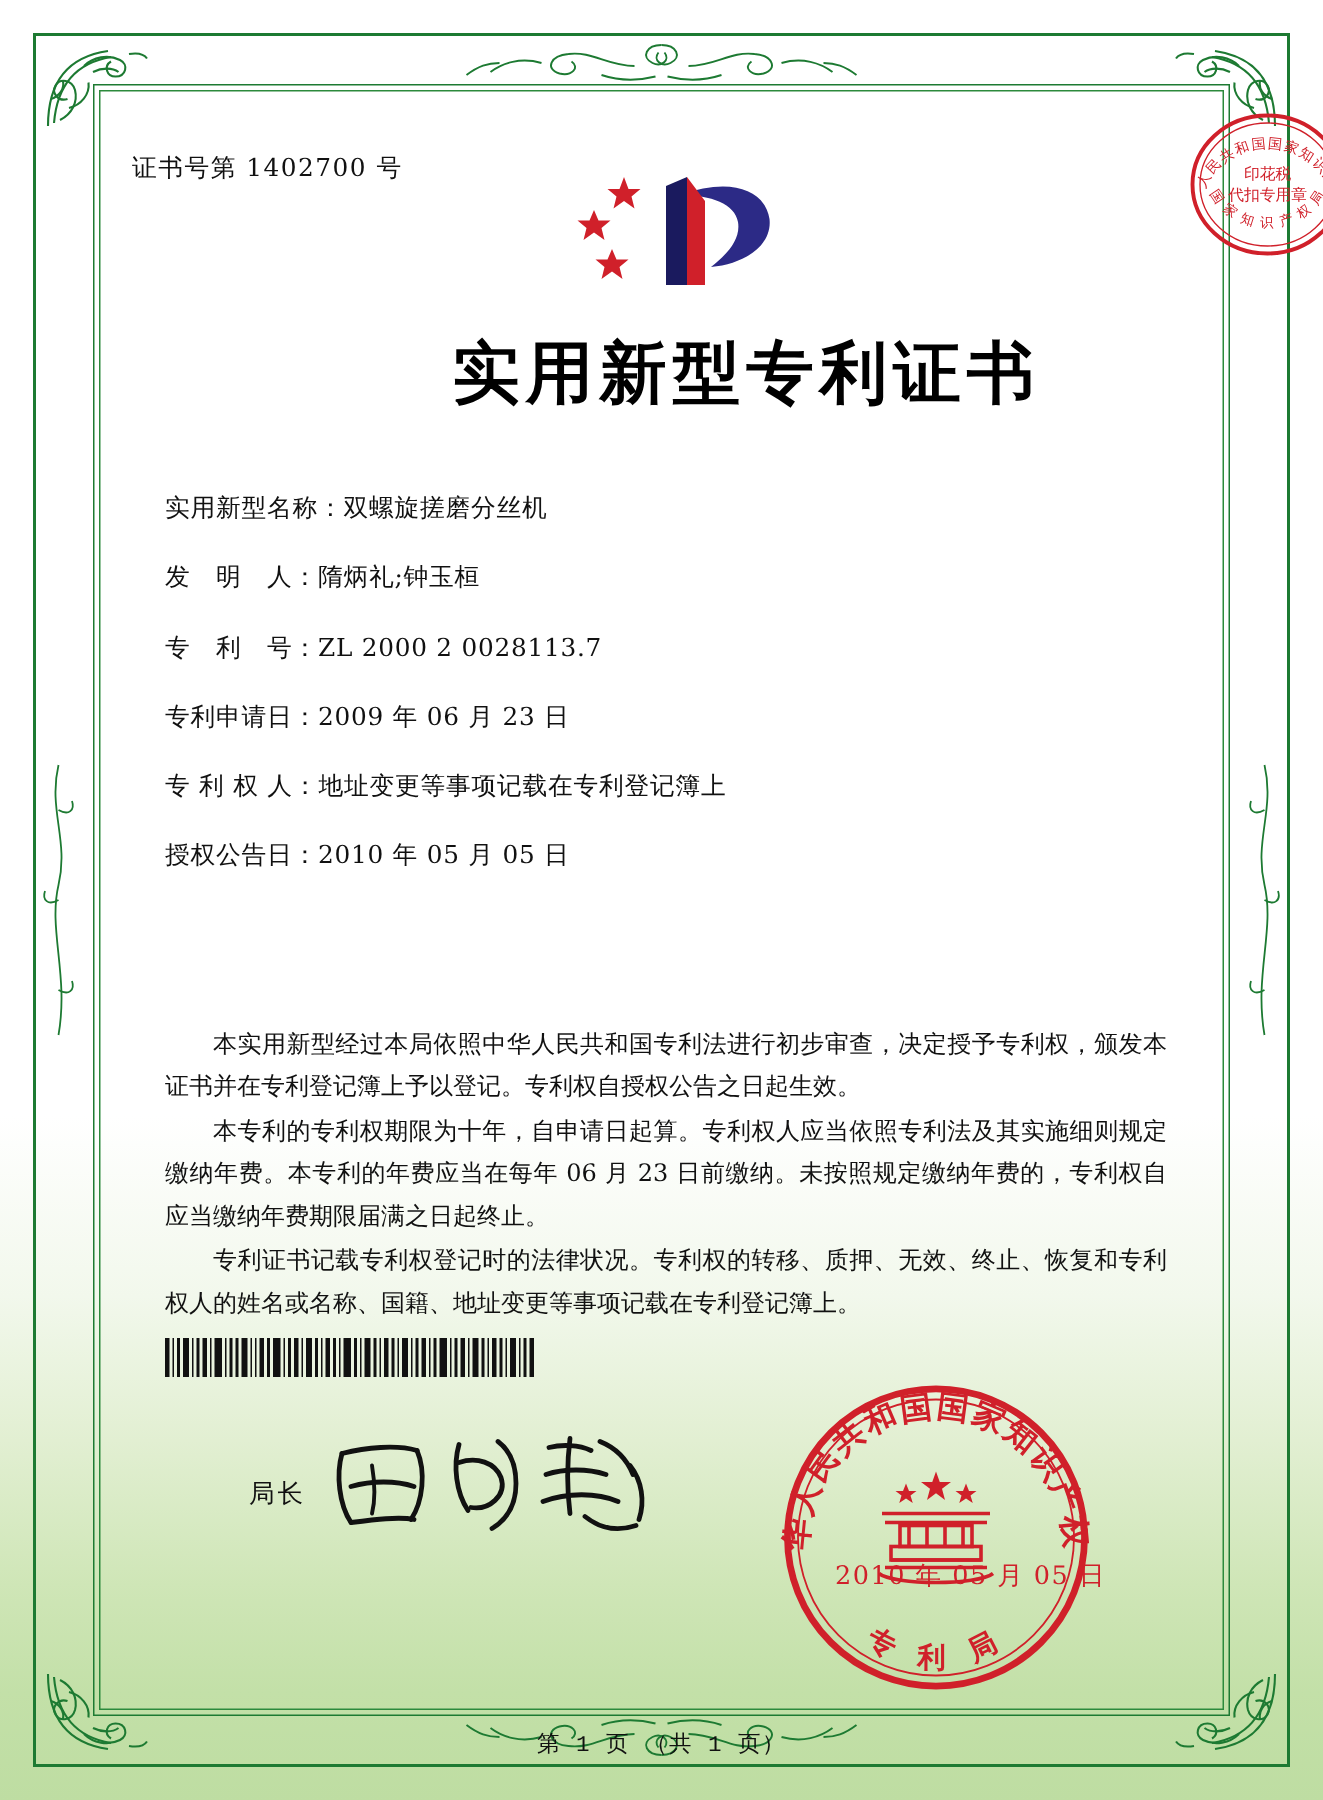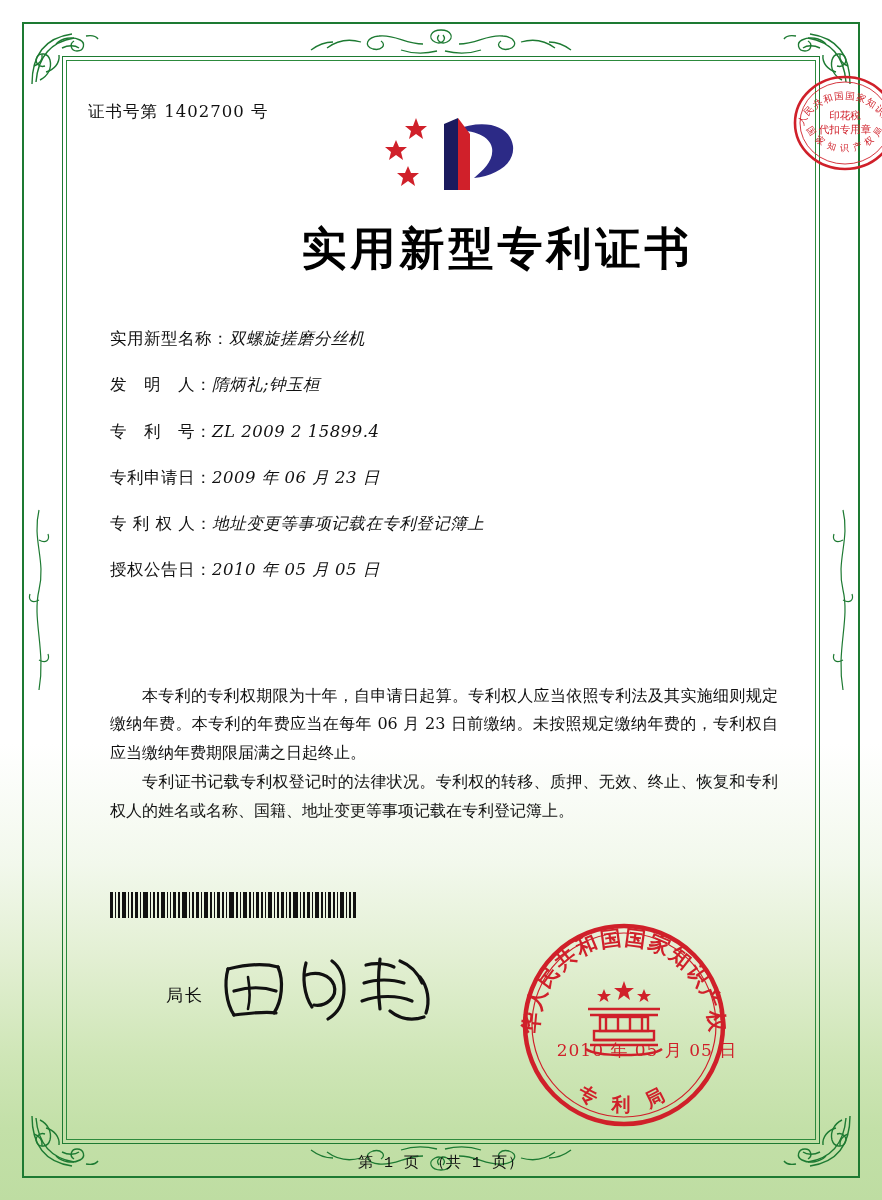--- a/index.html
+++ b/index.html
@@ -156,21 +156,21 @@
     font-family: "DejaVu Serif", "Liberation Serif", serif;
     font-size: 16.5px;
     color: #111;
   }
   .field-row {
     margin-bottom: 26.5px;
     white-space: nowrap;
     line-height: 1.2;
   }
   .field-label { letter-spacing: 0.5px; margin-top: 28px; }
-  .field-value { letter-spacing: 0.5px; font-style: italic; }
+  .field-value { letter-spacing: 0.5px; }
 
   .paragraphs {
     position: absolute;
     left: 44px;
     top: 638px;
     width: 668px;
     font-family: "DejaVu Serif", "Liberation Serif", serif;
     font-size: 16px;
     line-height: 1.78;
     color: #111;
@@ -396,34 +396,35 @@
     <div class="main-title">实用新型专利证书</div>
 
     <div class="fields">
       <div class="field-row">
         <span class="field-label">实用新型名称：</span><span class="field-value">双螺旋搓磨分丝机</span>
       </div>
       <div class="field-row">
         <span class="field-label">发　明　人：</span><span class="field-value">隋炳礼;钟玉桓</span>
       </div>
       <div class="field-row">
-        <span class="field-label">专　利　号：</span><span class="field-value">ZL 2009 2 15899.4</span>
+        <span class="field-label">专　利　号：</span><span class="field-value">ZL 2000 2 0028113.7</span>
       </div>
       <div class="field-row">
         <span class="field-label">专利申请日：</span><span class="field-value">2009 年 06 月 23 日</span>
       </div>
       <div class="field-row">
         <span class="field-label">专 利 权 人：</span><span class="field-value">地址变更等事项记载在专利登记簿上</span>
       </div>
       <div class="field-row">
         <span class="field-label">授权公告日：</span><span class="field-value">2010 年 05 月 05 日</span>
       </div>
     </div>
 
     <div class="paragraphs">
+      <p>本实用新型经过本局依照中华人民共和国专利法进行初步审查，决定授予专利权，颁发本证书并在专利登记簿上予以登记。专利权自授权公告之日起生效。</p>
       <p>本专利的专利权期限为十年，自申请日起算。专利权人应当依照专利法及其实施细则规定缴纳年费。本专利的年费应当在每年 06 月 23 日前缴纳。未按照规定缴纳年费的，专利权自应当缴纳年费期限届满之日起终止。</p>
       <p>专利证书记载专利权登记时的法律状况。专利权的转移、质押、无效、终止、恢复和专利权人的姓名或名称、国籍、地址变更等事项记载在专利登记簿上。</p>
     </div>
 
     <div class="barcode">
       <span class="bar" style="width:3px"></span>
         <span class="bar" style="width:1px"></span>
       <span class="bar" style="width:2px"></span>
         <span class="bar" style="width:4px"></span>
       <span class="bar" style="width:1px"></span>

